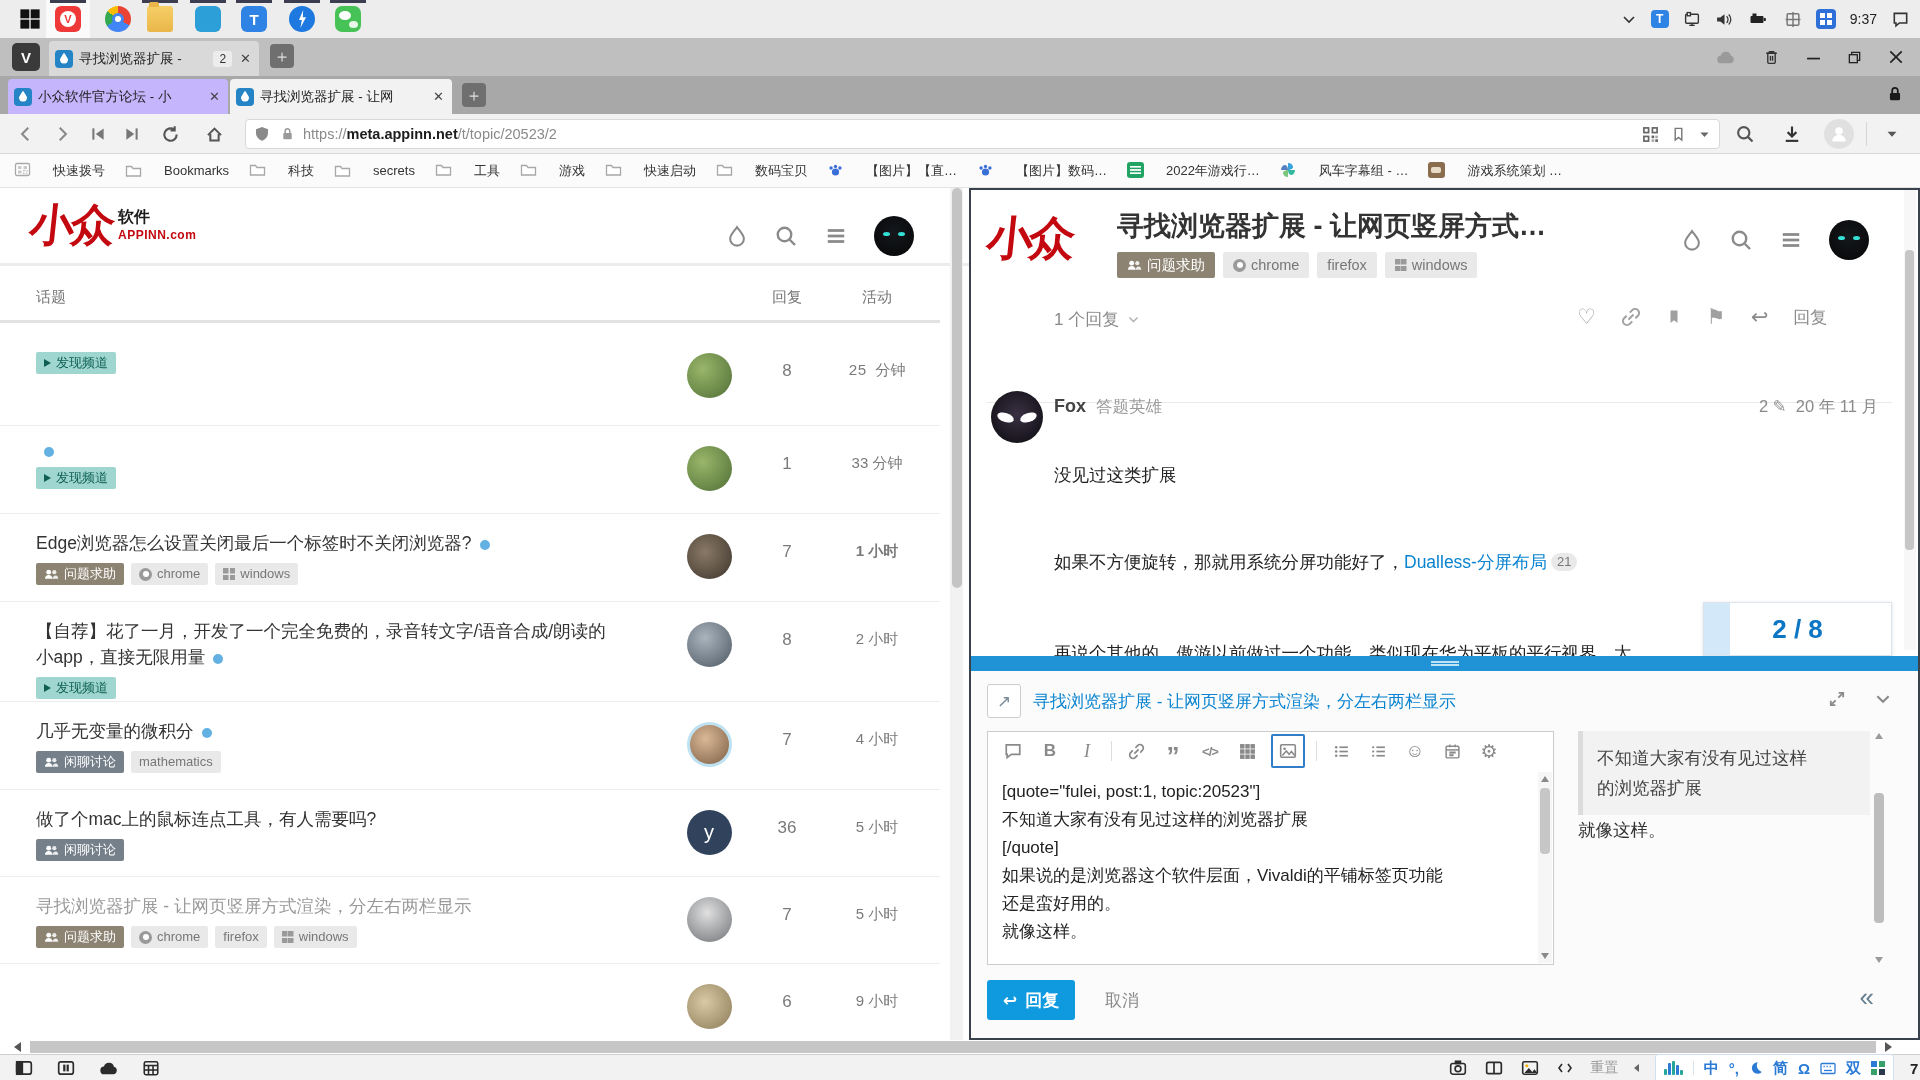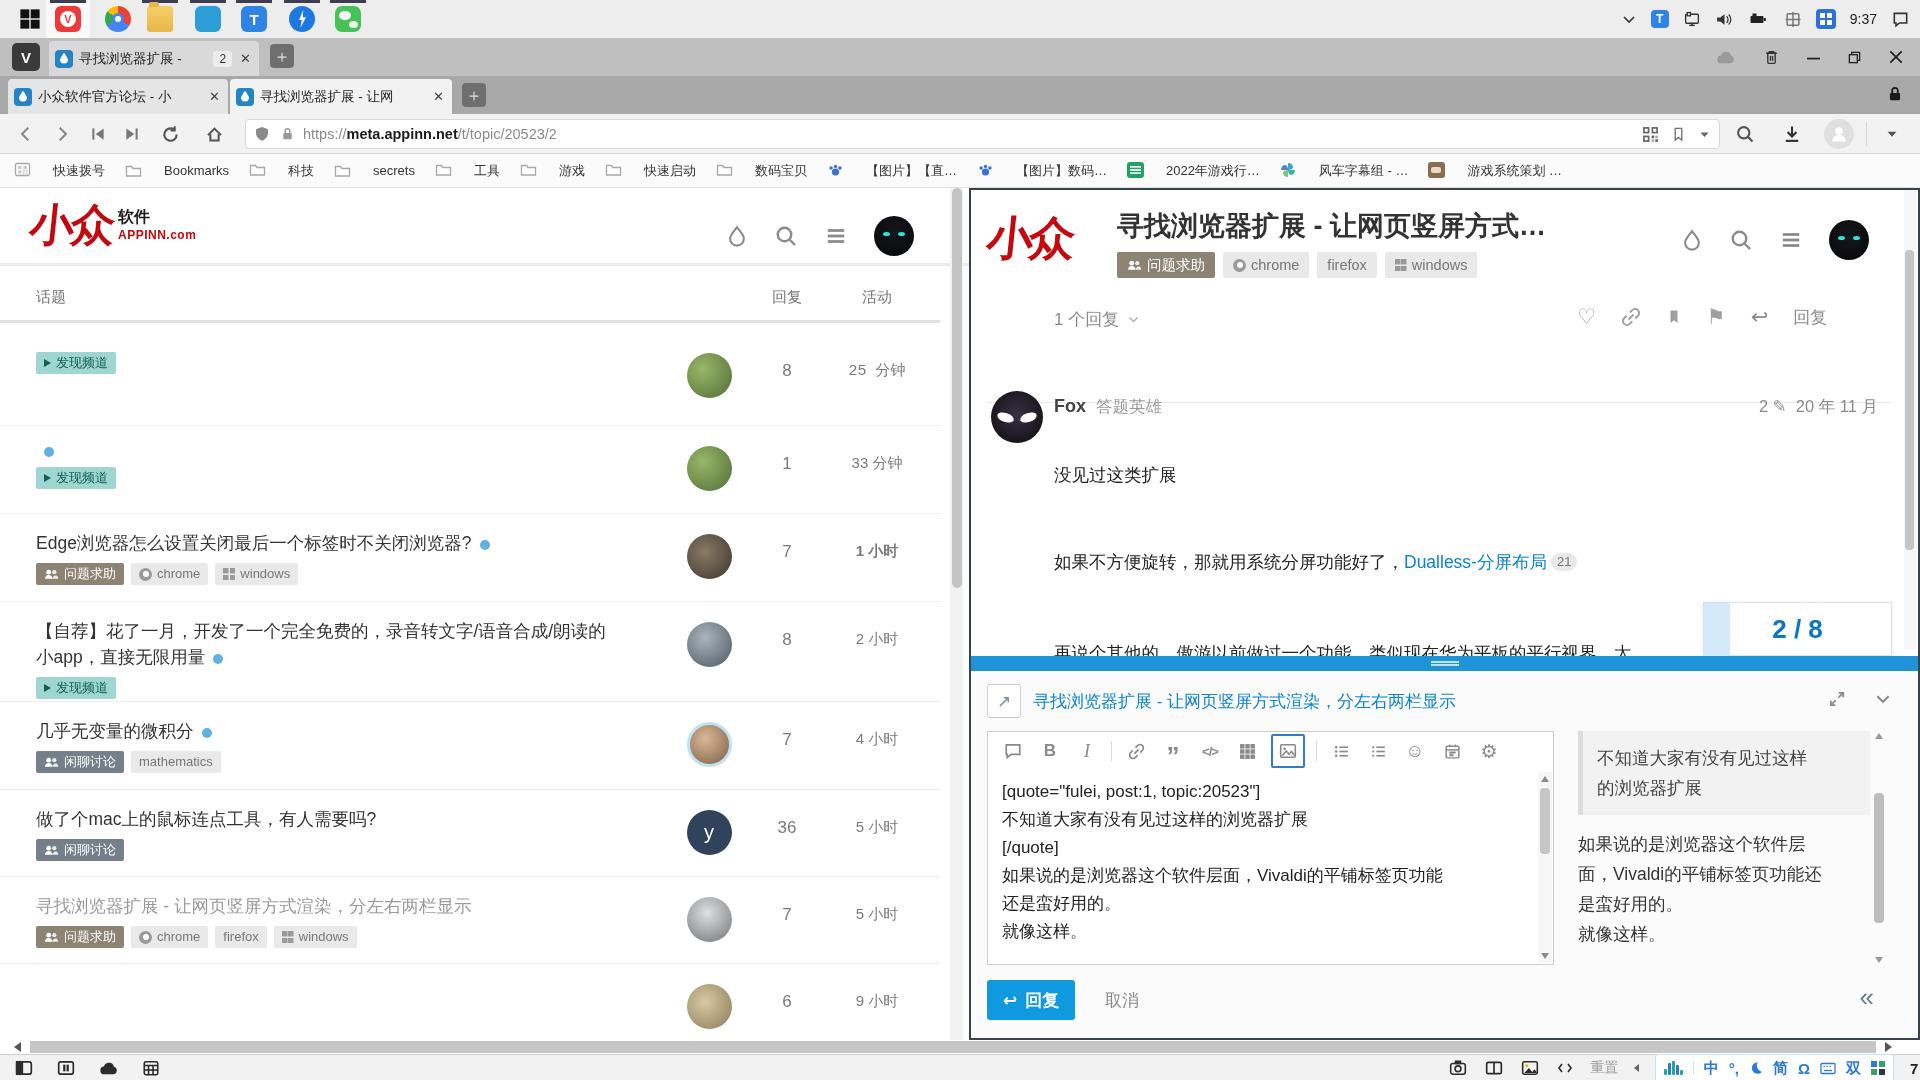--- a/index.html
+++ b/index.html
@@ -37,21 +37,21 @@
   .tab1{position:absolute;left:49px;top:3px;width:210px;height:35px;background:#d9d9d9;border-radius:4px 4px 0 0;display:flex;align-items:center;padding:0 6px;box-sizing:border-box;gap:6px;}
   .favicon{width:18px;height:18px;border-radius:4px;background:#2484c6;position:relative;flex:none;}
   .favicon::after{content:"";position:absolute;left:5px;top:3px;width:8px;height:11px;background:#fff;border-radius:50% 50% 50% 50%/60% 60% 40% 40%;clip-path:polygon(50% 0,100% 60%,100% 100%,0 100%,0 60%);}
   .tabtitle{font-size:13.5px;color:#222;white-space:nowrap;overflow:hidden;flex:1;}
   .tabbadge{background:#ececec;border-radius:3px;font-size:12px;color:#333;padding:1px 6px;flex:none;}
   .tabx{color:#444;font-size:13px;flex:none;padding:0 2px;}
   .newtab{position:absolute;top:6px;width:24px;height:24px;background:#6f6f6f;border-radius:4px;color:#dedede;font-size:17px;display:flex;align-items:center;justify-content:center;}
   .winctl{position:absolute;top:0;height:38px;display:flex;align-items:center;gap:26px;right:16px;color:#333;}
   .tb2{position:absolute;left:0;top:76px;width:1920px;height:38px;background:#a8a8a8;}
   .tab2{position:absolute;top:3px;height:35px;border-radius:4px 4px 0 0;display:flex;align-items:center;padding:0 6px;box-sizing:border-box;gap:6px;}
-  .tab2.inact{background:#e5e5e5;}
+  .tab2.inact{background:#c4b5fd;}
   .tab2.act{background:#f2f2f2;}
   
   .navbar{position:absolute;left:0;top:114px;width:1920px;height:40px;background:#f2f2f2;border-bottom:1px solid #d7d7d7;box-sizing:border-box;}
   .navic{position:absolute;top:8px;width:24px;height:24px;color:#555;display:flex;align-items:center;justify-content:center;}
   .urlfield{position:absolute;left:245px;top:5px;width:1475px;height:30px;background:#fff;border:1px solid #d8d8d8;border-radius:4px;box-sizing:border-box;display:flex;align-items:center;padding:0 8px;}
   .urltext{font-size:14.5px;color:#8a8a8a;margin-left:8px;flex:1;white-space:nowrap;overflow:hidden;}
   .urltext b{color:#1c1c1c;font-weight:bold;}
   .urlright{display:flex;align-items:center;gap:12px;color:#666;}
   
   .bmbar{position:absolute;left:0;top:154px;width:1920px;height:34px;background:#fbfbfb;border-bottom:1px solid #e2e2e2;box-sizing:border-box;display:flex;align-items:center;padding-left:14px;gap:20px;overflow:hidden;}
@@ -956,23 +956,20 @@
 就像这样。</textarea>
           <div class="vscroll">
             <span class="up"></span>
             <div class="thumb" style="top:16px;height:66px"></div>
             <span class="dn"></span>
           </div>
         </div>
         <div class="preview">
           <div class="pv-quote">不知道大家有没有见过这样
 的浏览器扩展</div>
-          <div class="pv-para">如果说的是浏览器这个软件层
-面，Vivaldi的平铺标签页功能还
-是蛮好用的。</div>
           <div class="pv-para" style="margin-top:0">就像这样。</div>
         </div>
         <div class="pvscroll">
           <span class="up"></span>
           <div class="thumb"></div>
           <span class="dn"></span>
         </div>
         <div class="c-foot">
           <button class="reply-btn">
             <span>↩</span>

